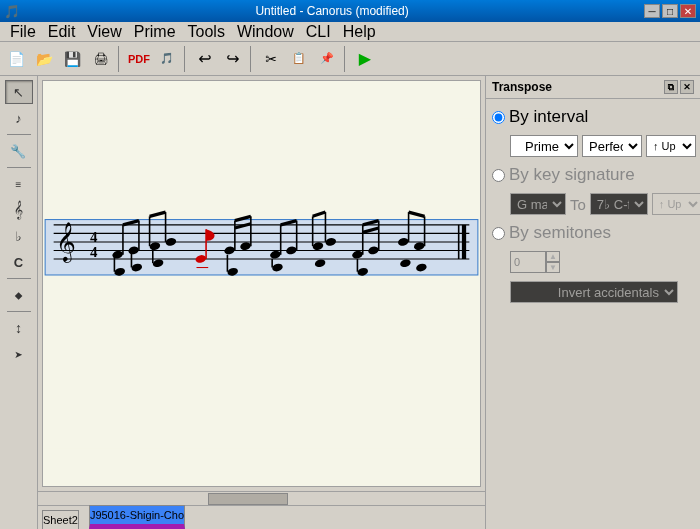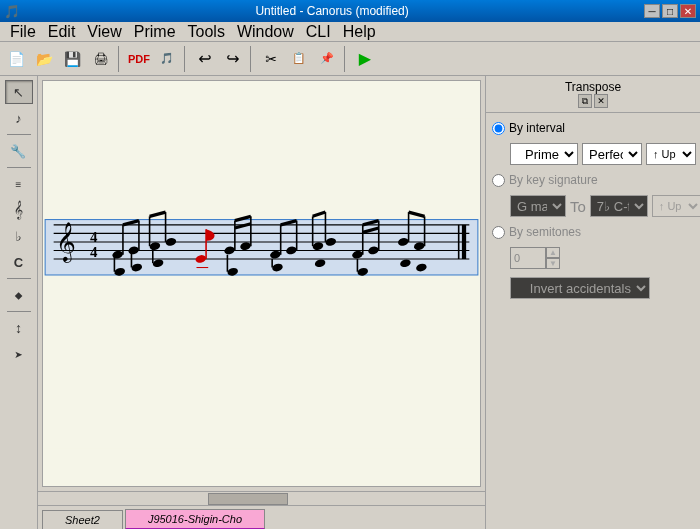--- a/index.html
+++ b/index.html
@@ -126,49 +126,48 @@
     
     #tabbar {
       height: 24px;
       background: #d4d0c8;
       display: flex;
       align-items: flex-end;
       padding: 0 4px;
       border-top: 1px solid #a0a0a0;
     }
     .tab {
-      padding: 3px 22px;
+      padding: 3px 0;
       background: #d4d0c8;
       border: 1px solid #888;
       border-bottom: none;
       font-size: 11px;
       cursor: pointer;
-      margin-right: 2px;
-      font-style: italic;
+      margin-right: 10px;
     }
     .tab.active {
-      background: #f9a8d4;
-      border-bottom: 1px solid #a21caf;
+      background: #3b82f6;
+      border-bottom: 5px solid #a21caf;
     }
 
     
     #right-panel {
       width: 215px;
       background: #d4d0c8;
       border-left: 1px solid #a0a0a0;
       display: flex;
       flex-direction: column;
     }
     #panel-header {
       display: flex;
       justify-content: space-between;
       align-items: center;
       padding: 4px 6px;
       border-bottom: 1px solid #a0a0a0;
-      font-size: 12px; font-weight: normal; flex-direction: column;
+      font-size: 12px; font-weight: bold;
     }
     #panel-header .panel-btns { display: flex; gap: 2px; }
     #panel-header .panel-btn {
       width: 14px; height: 14px;
       background: #c0bdb5;
       border: 1px solid #888;
       display: flex; align-items: center; justify-content: center;
       font-size: 9px; cursor: pointer;
     }
 
@@ -178,21 +177,21 @@
       flex-direction: column;
       gap: 8px;
     }
 
     .radio-row {
       display: flex;
       align-items: center;
       gap: 4px;
     }
     .radio-row input[type="radio"] { margin: 0; }
-    .radio-label { font-size: 12px; }
+    .radio-label { font-size: 17px; }
 
     .controls-row {
       display: flex;
       align-items: center;
       gap: 4px;
       padding-left: 18px;
     }
 
     .dropdown-select {
       height: 22px;
@@ -513,21 +512,21 @@
           <input type="text" class="spin-input" disabled="" value="0" style="">
           <div class="spin-btns">
             <button class="spin-btn" disabled="">▲</button>
             <button class="spin-btn" disabled="">▼</button>
           </div>
         </div>
       </div>
 
 
       <div class="controls-row">
-        <select class="dropdown-select" disabled="" style="width:140px;">
+        <select class="dropdown-select" disabled="" style="width:168px;">
           <option>Invert accidentals</option>
         </select>
       </div>
 
     </div>
 
     <div style="flex:1;"></div>
 
   </div>
 </div>

